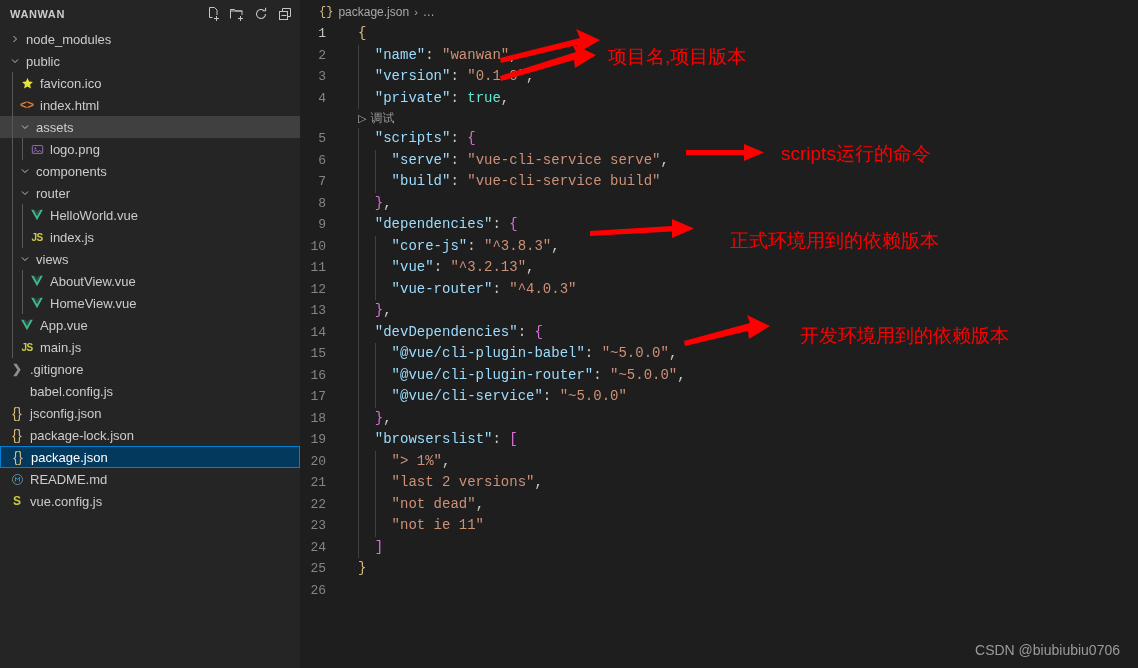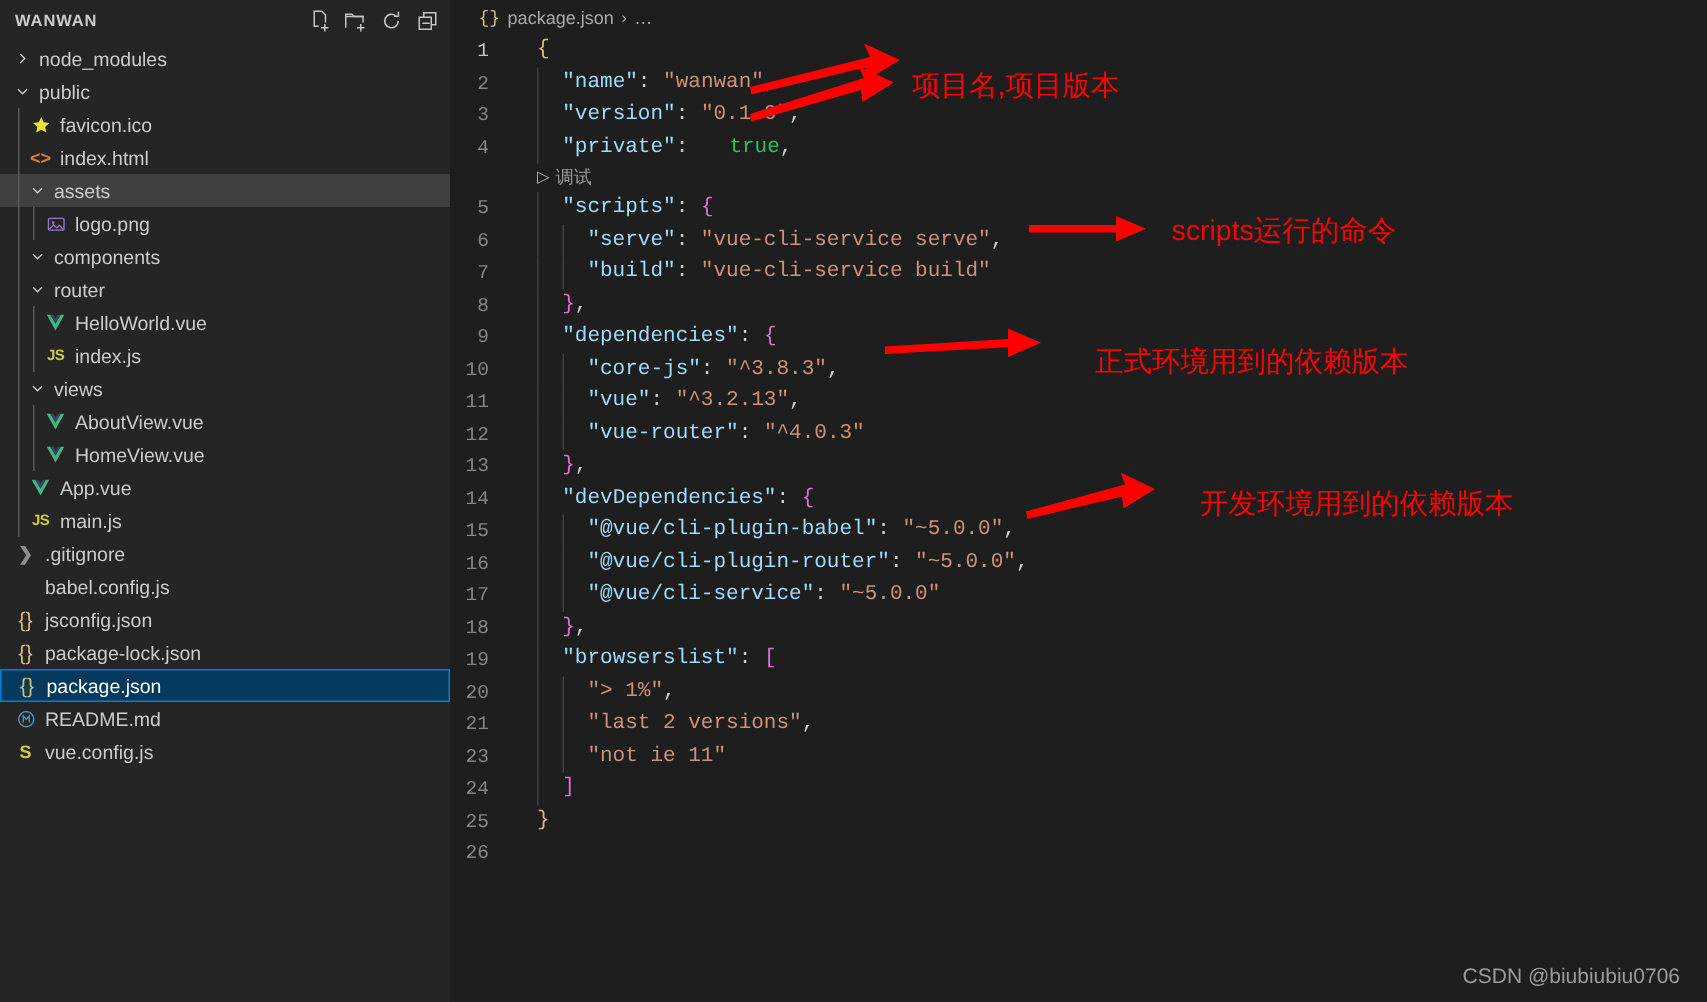--- a/index.html
+++ b/index.html
@@ -151,21 +151,21 @@
     width: 1px;
     background: #404040;
     top: 0;
     height: 21.5px;
   }
   .k  { color: #9cdcfe; }   
   .s  { color: #ce9178; }   
   .p  { color: #cccccc; }   
   .b1 { color: #d7ba7d; }   
   .b2 { color: #da70d6; }   
-  .kw { color: #22c55e; margin-left: 19px; }   
+  .kw { color: #5eead4; }   
 
   .codelens {
     height: 19px;
     display: flex;
     align-items: center;
     position: relative;
   }
   .cl-text {
     margin-left: 58px;
     color: #999999;
@@ -474,20 +474,21 @@
         <div class="cline"><span class="ln">12</span><span class="ctext"><span class="ind-guide" style="left: 18px;"></span><span class="ind-guide" style="left: 34.84px;"></span><span><span>    </span><span class="k">"vue-router"</span><span class="p">: </span><span class="s">"^4.0.3"</span></span></span></div>
         <div class="cline"><span class="ln">13</span><span class="ctext"><span class="ind-guide" style="left: 18px;"></span><span><span>  </span><span class="b2">}</span><span class="p">,</span></span></span></div>
         <div class="cline"><span class="ln">14</span><span class="ctext"><span class="ind-guide" style="left: 18px;"></span><span><span>  </span><span class="k">"devDependencies"</span><span class="p">: </span><span class="b2">{</span></span></span></div>
         <div class="cline"><span class="ln">15</span><span class="ctext"><span class="ind-guide" style="left: 18px;"></span><span class="ind-guide" style="left: 34.84px;"></span><span><span>    </span><span class="k">"@vue/cli-plugin-babel"</span><span class="p">: </span><span class="s">"~5.0.0"</span><span class="p">,</span></span></span></div>
         <div class="cline"><span class="ln">16</span><span class="ctext"><span class="ind-guide" style="left: 18px;"></span><span class="ind-guide" style="left: 34.84px;"></span><span><span>    </span><span class="k">"@vue/cli-plugin-router"</span><span class="p">: </span><span class="s">"~5.0.0"</span><span class="p">,</span></span></span></div>
         <div class="cline"><span class="ln">17</span><span class="ctext"><span class="ind-guide" style="left: 18px;"></span><span class="ind-guide" style="left: 34.84px;"></span><span><span>    </span><span class="k">"@vue/cli-service"</span><span class="p">: </span><span class="s">"~5.0.0"</span></span></span></div>
         <div class="cline"><span class="ln">18</span><span class="ctext"><span class="ind-guide" style="left: 18px;"></span><span><span>  </span><span class="b2">}</span><span class="p">,</span></span></span></div>
         <div class="cline"><span class="ln">19</span><span class="ctext"><span class="ind-guide" style="left: 18px;"></span><span><span>  </span><span class="k">"browserslist"</span><span class="p">: </span><span class="b2">[</span></span></span></div>
         <div class="cline"><span class="ln">20</span><span class="ctext"><span class="ind-guide" style="left: 18px;"></span><span class="ind-guide" style="left: 34.84px;"></span><span><span>    </span><span class="s">"&gt; 1%"</span><span class="p">,</span></span></span></div>
         <div class="cline"><span class="ln">21</span><span class="ctext"><span class="ind-guide" style="left: 18px;"></span><span class="ind-guide" style="left: 34.84px;"></span><span><span>    </span><span class="s">"last 2 versions"</span><span class="p">,</span></span></span></div>
+        <div class="cline"><span class="ln">22</span><span class="ctext"><span class="ind-guide" style="left: 18px;"></span><span class="ind-guide" style="left: 34.84px;"></span><span><span>    </span><span class="s">"not dead"</span><span class="p">,</span></span></span></div>
         <div class="cline"><span class="ln">23</span><span class="ctext"><span class="ind-guide" style="left: 18px;"></span><span class="ind-guide" style="left: 34.84px;"></span><span><span>    </span><span class="s">"not ie 11"</span></span></span></div>
         <div class="cline"><span class="ln">24</span><span class="ctext"><span class="ind-guide" style="left: 18px;"></span><span><span>  </span><span class="b2">]</span></span></span></div>
         <div class="cline"><span class="ln">25</span><span class="ctext"><span><span></span><span class="b1">}</span></span></span></div>
         <div class="cline"><span class="ln">26</span><span class="ctext"><span><span></span></span></span></div>
       </div>
 
     <svg class="anno-layer" width="838" height="668" viewBox="0 0 838 668">
 
       <g fill="#ff0000">
         <path d="M200 58 L280 38 L276 29 L300 40 L278 53 L277 45 L201 63 Z"></path>

